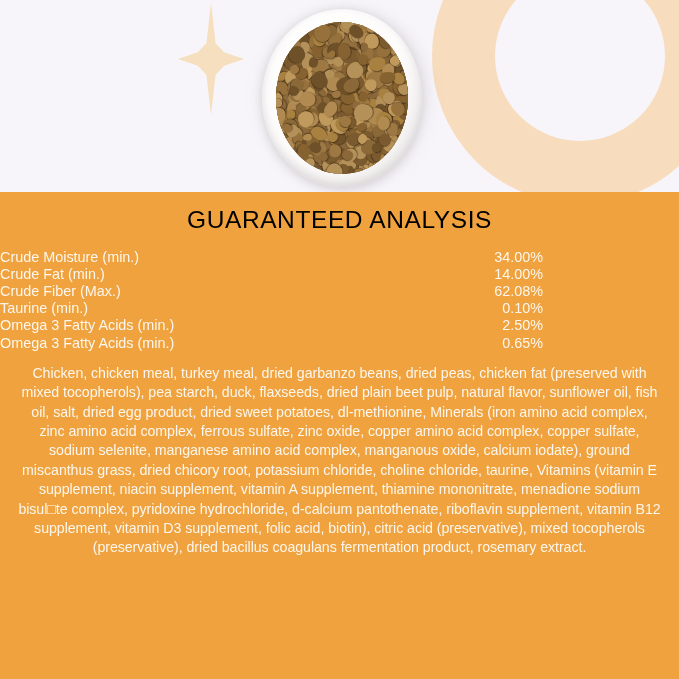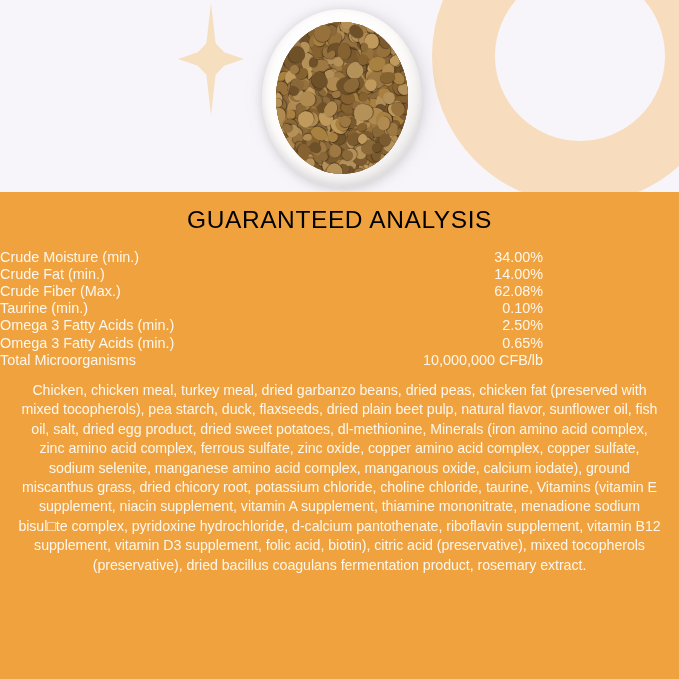--- a/index.html
+++ b/index.html
@@ -611,24 +611,20 @@
             <td class="ga-value">0.10%</td>
           </tr>
           <tr>
             <td class="ga-label">Omega 3 Fatty Acids (min.)</td>
             <td class="ga-value">2.50%</td>
           </tr>
           <tr>
             <td class="ga-label">Omega 3 Fatty Acids (min.)</td>
             <td class="ga-value">0.65%</td>
           </tr>
-          <tr>
-            <td class="ga-label">Total Microorganisms</td>
-            <td class="ga-value">10,000,000 CFB/lb</td>
-          </tr>
         </tbody>
     </table>
 
 
     <p id="ing-text">Chicken, chicken meal, turkey meal, dried garbanzo beans, dried peas, chicken fat (preserved with mixed tocopherols), pea starch, duck, flaxseeds, dried plain beet pulp, natural flavor, sunflower oil, fish oil, salt, dried egg product, dried sweet potatoes, dl-methionine, Minerals (iron amino acid complex, zinc amino acid complex, ferrous sulfate, zinc oxide, copper amino acid complex, copper sulfate, sodium selenite, manganese amino acid complex, manganous oxide, calcium iodate), ground miscanthus grass, dried chicory root, potassium chloride, choline chloride, taurine, Vitamins (vitamin E supplement, niacin supplement, vitamin A supplement, thiamine mononitrate, menadione sodium bisul□te complex, pyridoxine hydrochloride, d-calcium pantothenate, riboflavin supplement, vitamin B12 supplement, vitamin D3 supplement, folic acid, biotin), citric acid (preservative), mixed tocopherols (preservative), dried bacillus coagulans fermentation product, rosemary extract.</p>
 
   </div>
 </div>
 
 </body></html>

